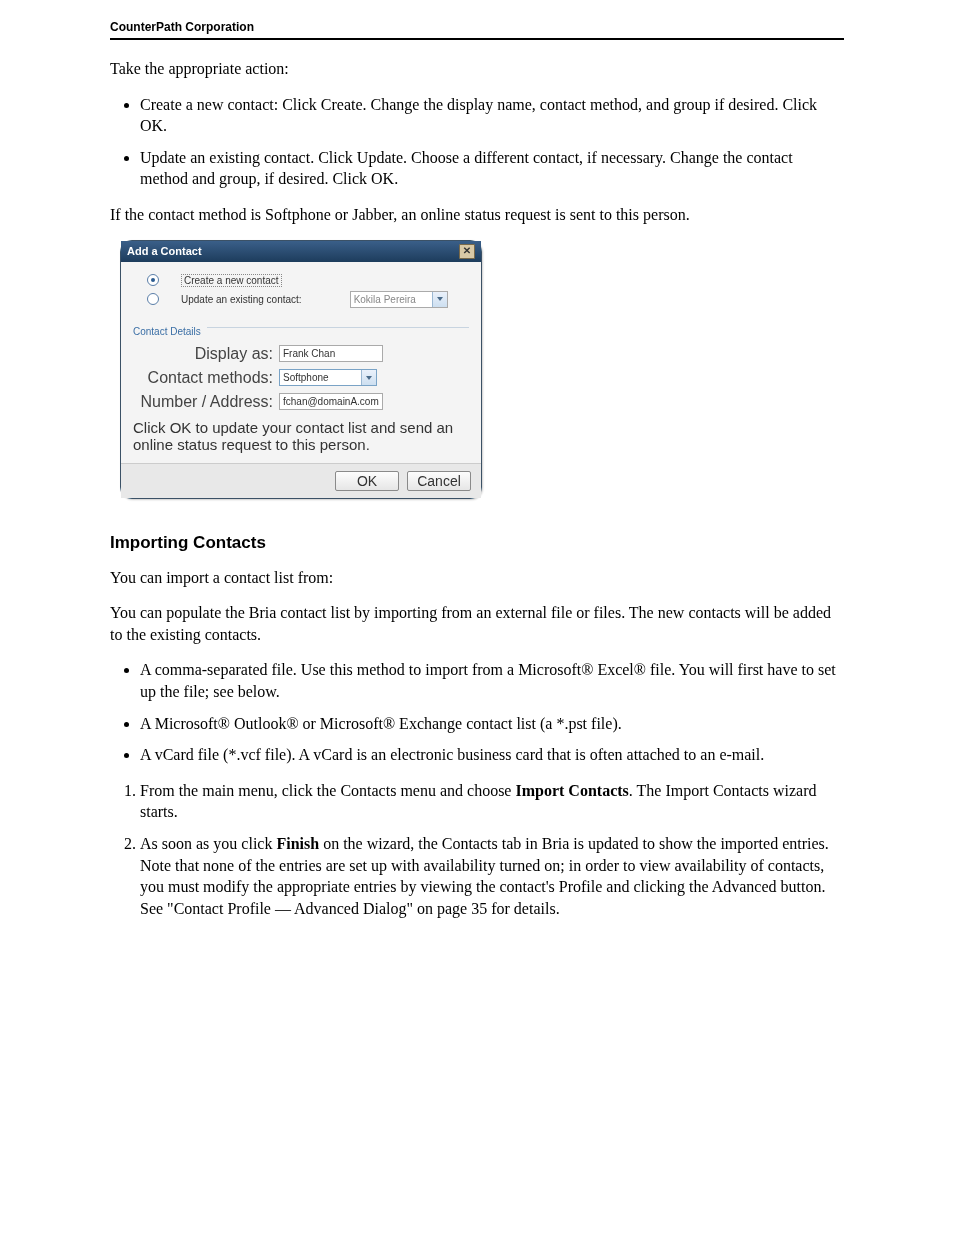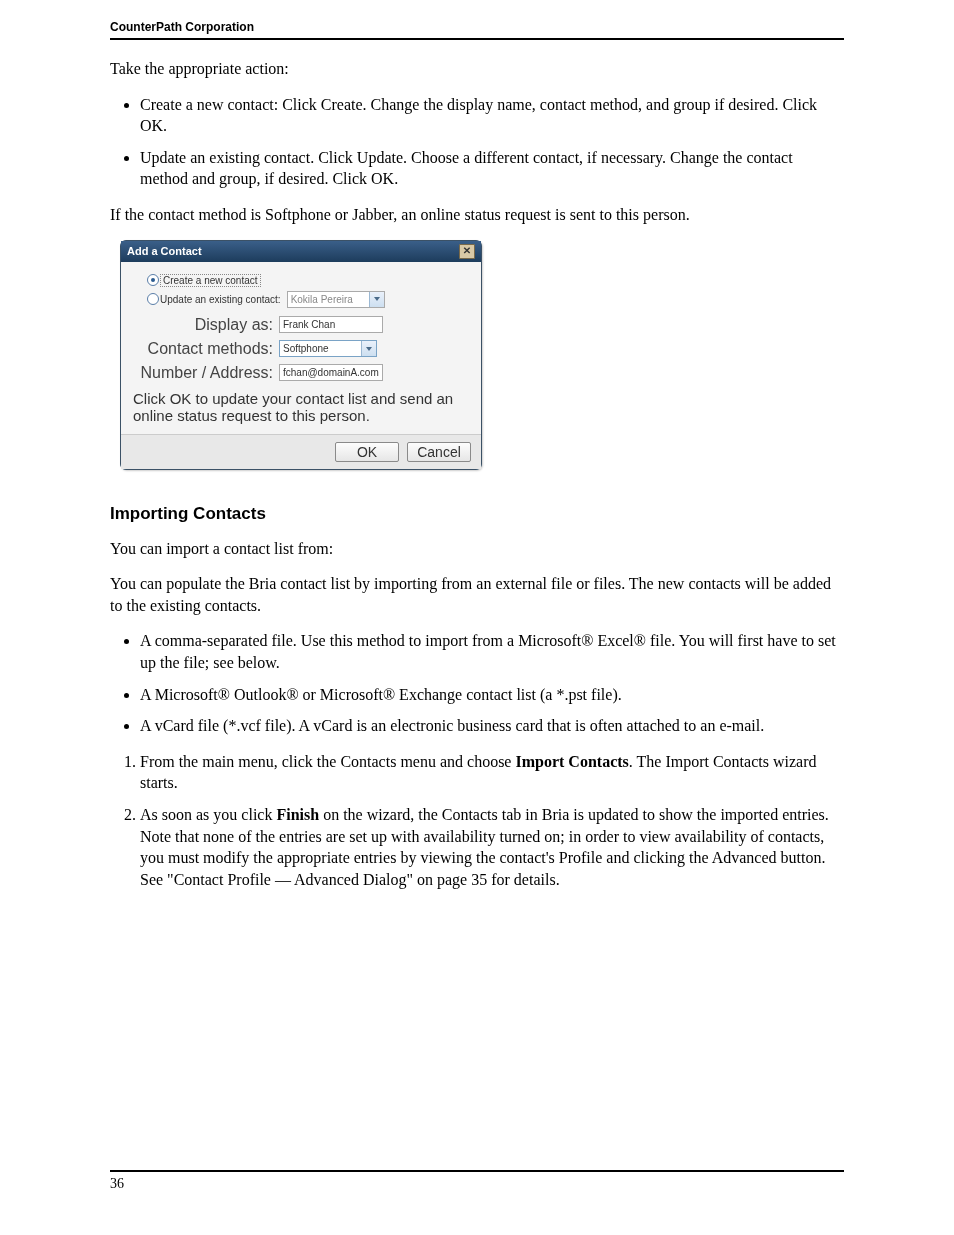--- a/index.html
+++ b/index.html
@@ -40,21 +40,21 @@
     border-top: 2px solid #000;
     margin-top: 280px;
     padding-top: 4px;
     font-size: 14px;
   }
 
   
   .dialog {
     width: 360px;
     border: 1px solid #3b5166;
-    border-radius: 6px;
+    border-radius: 12px;
     background: #7dd3fc;
     margin: 14px 0 20px 10px;
     font-family: Tahoma, Arial, sans-serif;
     font-size: 10px;
     color: #333;
     box-shadow: 1px 1px 2px rgba(0,0,0,0.2);
   }
   .titlebar {
     background: linear-gradient(#3a5f89, #1d3c5c);
     color: #fff;
@@ -69,21 +69,21 @@
     width: 14px; height: 13px;
     background: #d9c9a6;
     border: 1px solid #7a6a4a;
     color: #333;
     font-size: 10px;
     line-height: 11px;
     text-align: center;
     border-radius: 1px;
   }
   .dlg-body { padding: 10px 12px 8px 12px; background: #f4f4f4; }
-  .radio-row { display:flex; align-items:center; margin: 2px 0 4px 14px; gap:1px; }
+  .radio-row { display:flex; align-items:center; margin: 2px 0 4px 14px; gap:22px; }
   .radio { width:10px; height:10px; border:1px solid #5a7ea8; border-radius:50%; background:#fff; display:inline-flex; align-items:center; justify-content:center; }
   .radio.selected::after { content:""; width:4px; height:4px; background:#2c5c90; border-radius:50%; }
   .radio-label.dashed { border:1px dotted #888; padding:0 2px; }
   .dropdown { display:inline-flex; border:1px solid #aaa; background:#fff; height:15px; width:96px; align-items:center; }
   .dropdown .val { flex:1; padding:0 3px; color:#888; font-size:10px; overflow:hidden; white-space:nowrap; }
   .dropdown .arrow, .combo .arrow {
     width:14px; height:100%;
     background: linear-gradient(#eaf1fb,#cddff0);
     border-left:1px solid #9bb8d3;
     display:flex; align-items:center; justify-content:center;
@@ -134,20 +134,24 @@
         <span class="dropdown">
           <span class="val">Kokila Pereira</span>
           <span class="arrow">
               <svg viewBox="0 0 6 4">
                 <path d="M0 0 L6 0 L3 4 Z" fill="#4a6b8a"></path>
               </svg>
             </span>
         </span>
       </div>
 
+      <div class="flds-row" style="margin-top:10px;">
+        <span class="fieldset-label">Contact Details</span>
+        <span class="fieldset-line"></span>
+      </div>
 
       <div class="form-grid">
         <div class="form-row">
           <span class="form-label">Display as:</span>
           <span class="textbox">Frank Chan</span>
         </div>
         <div class="form-row">
           <span class="form-label">Contact methods:</span>
           <span class="combo">
             <span class="val">Softphone</span>
@@ -185,16 +189,13 @@
 
   <ol class="nums">
     <li>
       <span>From the main menu, click the Contacts menu and choose </span><b>Import Contacts</b><span>. The Import Contacts wizard starts.</span>
     </li>
     <li>
       <span>As soon as you click </span><b>Finish</b><span> on the wizard, the Contacts tab in Bria is updated to show the imported entries. Note that none of the entries are set up with availability turned on; in order to view availability of contacts, you must modify the appropriate entries by viewing the contact's Profile and clicking the Advanced button. See "Contact Profile — Advanced Dialog" on page 35 for details.</span>
     </li>
   </ol>
 
-  <div class="footer">
-    <span>36</span>
-  </div>
 </div>
 
 </body></html>

